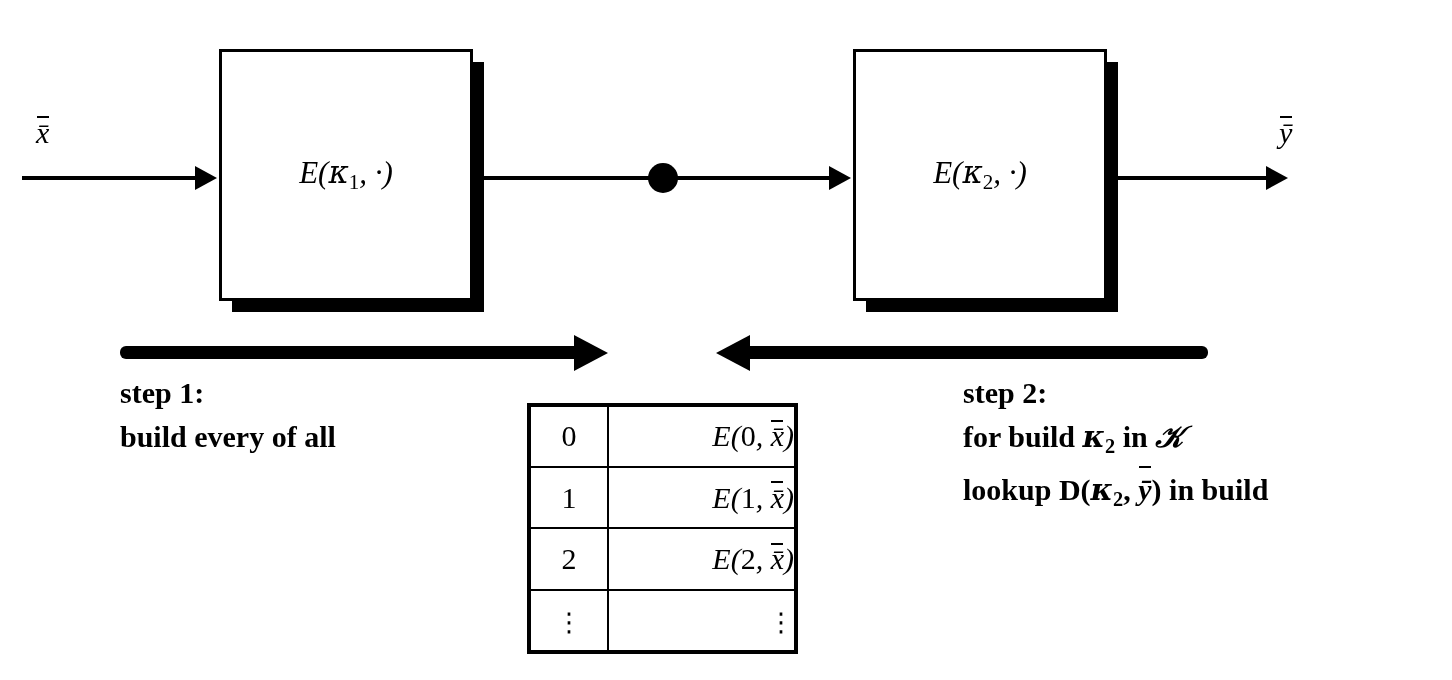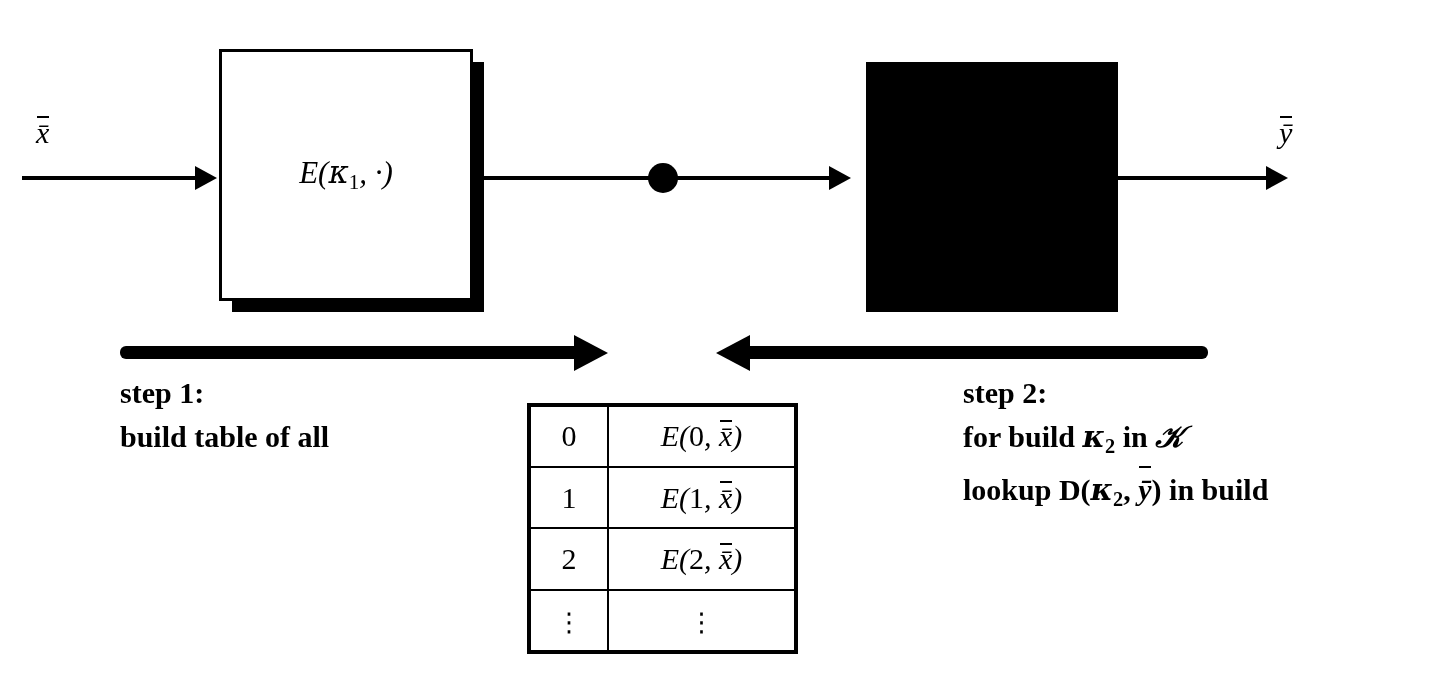--- a/index.html
+++ b/index.html
@@ -151,21 +151,21 @@
     text-align: center;
     vertical-align: middle;
     font-size: 30px;
     padding: 0;
     line-height: 1;
   }
   .lut td.key-col { width: 76px; }
   .lut tr:first-child td { border-top: none; }
   .lut tr:last-child td { border-bottom: none; }
   .lut td:first-child { border-left: none; }
-  .lut td:last-child { border-right: none; }
+  .lut td:last-child { border-right: none; text-align: right; }
   .lut .dots {
     font-size: 30px;
     letter-spacing: 0;
     line-height: 1;
   }
   .vdots {
     display: inline-block;
     line-height: 0.62;
     font-size: 26px;
   }
@@ -186,33 +186,38 @@
     <div class="cipher-label">
       <span>E(</span><span class="kap">κ</span><span class="sub">1</span><span>, ·)</span>
     </div>
   </div>
 
   <div class="wire" style="left:470px; top:176px; width:368px;"></div>
   <div class="junction-dot" style="left:648px; top:163px;"></div>
   <div class="arrowhead-right" style="left:829px; top:166px;"></div>
 
   <div class="cipher-shadow" style="left:866px; top:62px; width:252px; height:250px;"></div>
+  <div class="cipher-box" style="left:853px; top:49px; width:254px; height:252px;">
+    <div class="cipher-label">
+      <span>E(</span><span class="kap">κ</span><span class="sub">2</span><span>, ·)</span>
+    </div>
+  </div>
 
   <div class="wire" style="left:1104px; top:176px; width:165px;"></div>
   <div class="arrowhead-right" style="left:1266px; top:166px;"></div>
   <div class="io-label" style="left:1279px; top:118px;">
     <span class="bar-wrap">ȳ</span>
   </div>
 
   <div class="step-bar" style="left:120px; top:346px; width:470px;"></div>
   <div class="step-head-right" style="left:574px; top:335px;"></div>
 
   <div class="step-text" style="left:120px; top:371px;">
     <div>step 1:</div>
-    <div>build table of all</div>
+    <div>build every of all</div>
   </div>
 
   <div class="step-head-left" style="left:716px; top:335px;"></div>
   <div class="step-bar" style="left:740px; top:346px; width:468px;"></div>
 
   <div class="step-text" style="left:963px; top:371px;">
     <div>step 2:</div>
     <div>
       <span>for build </span><span class="kap">κ</span><span class="sub">2</span><span> in </span><span class="cal">𝒦</span>
     </div>

